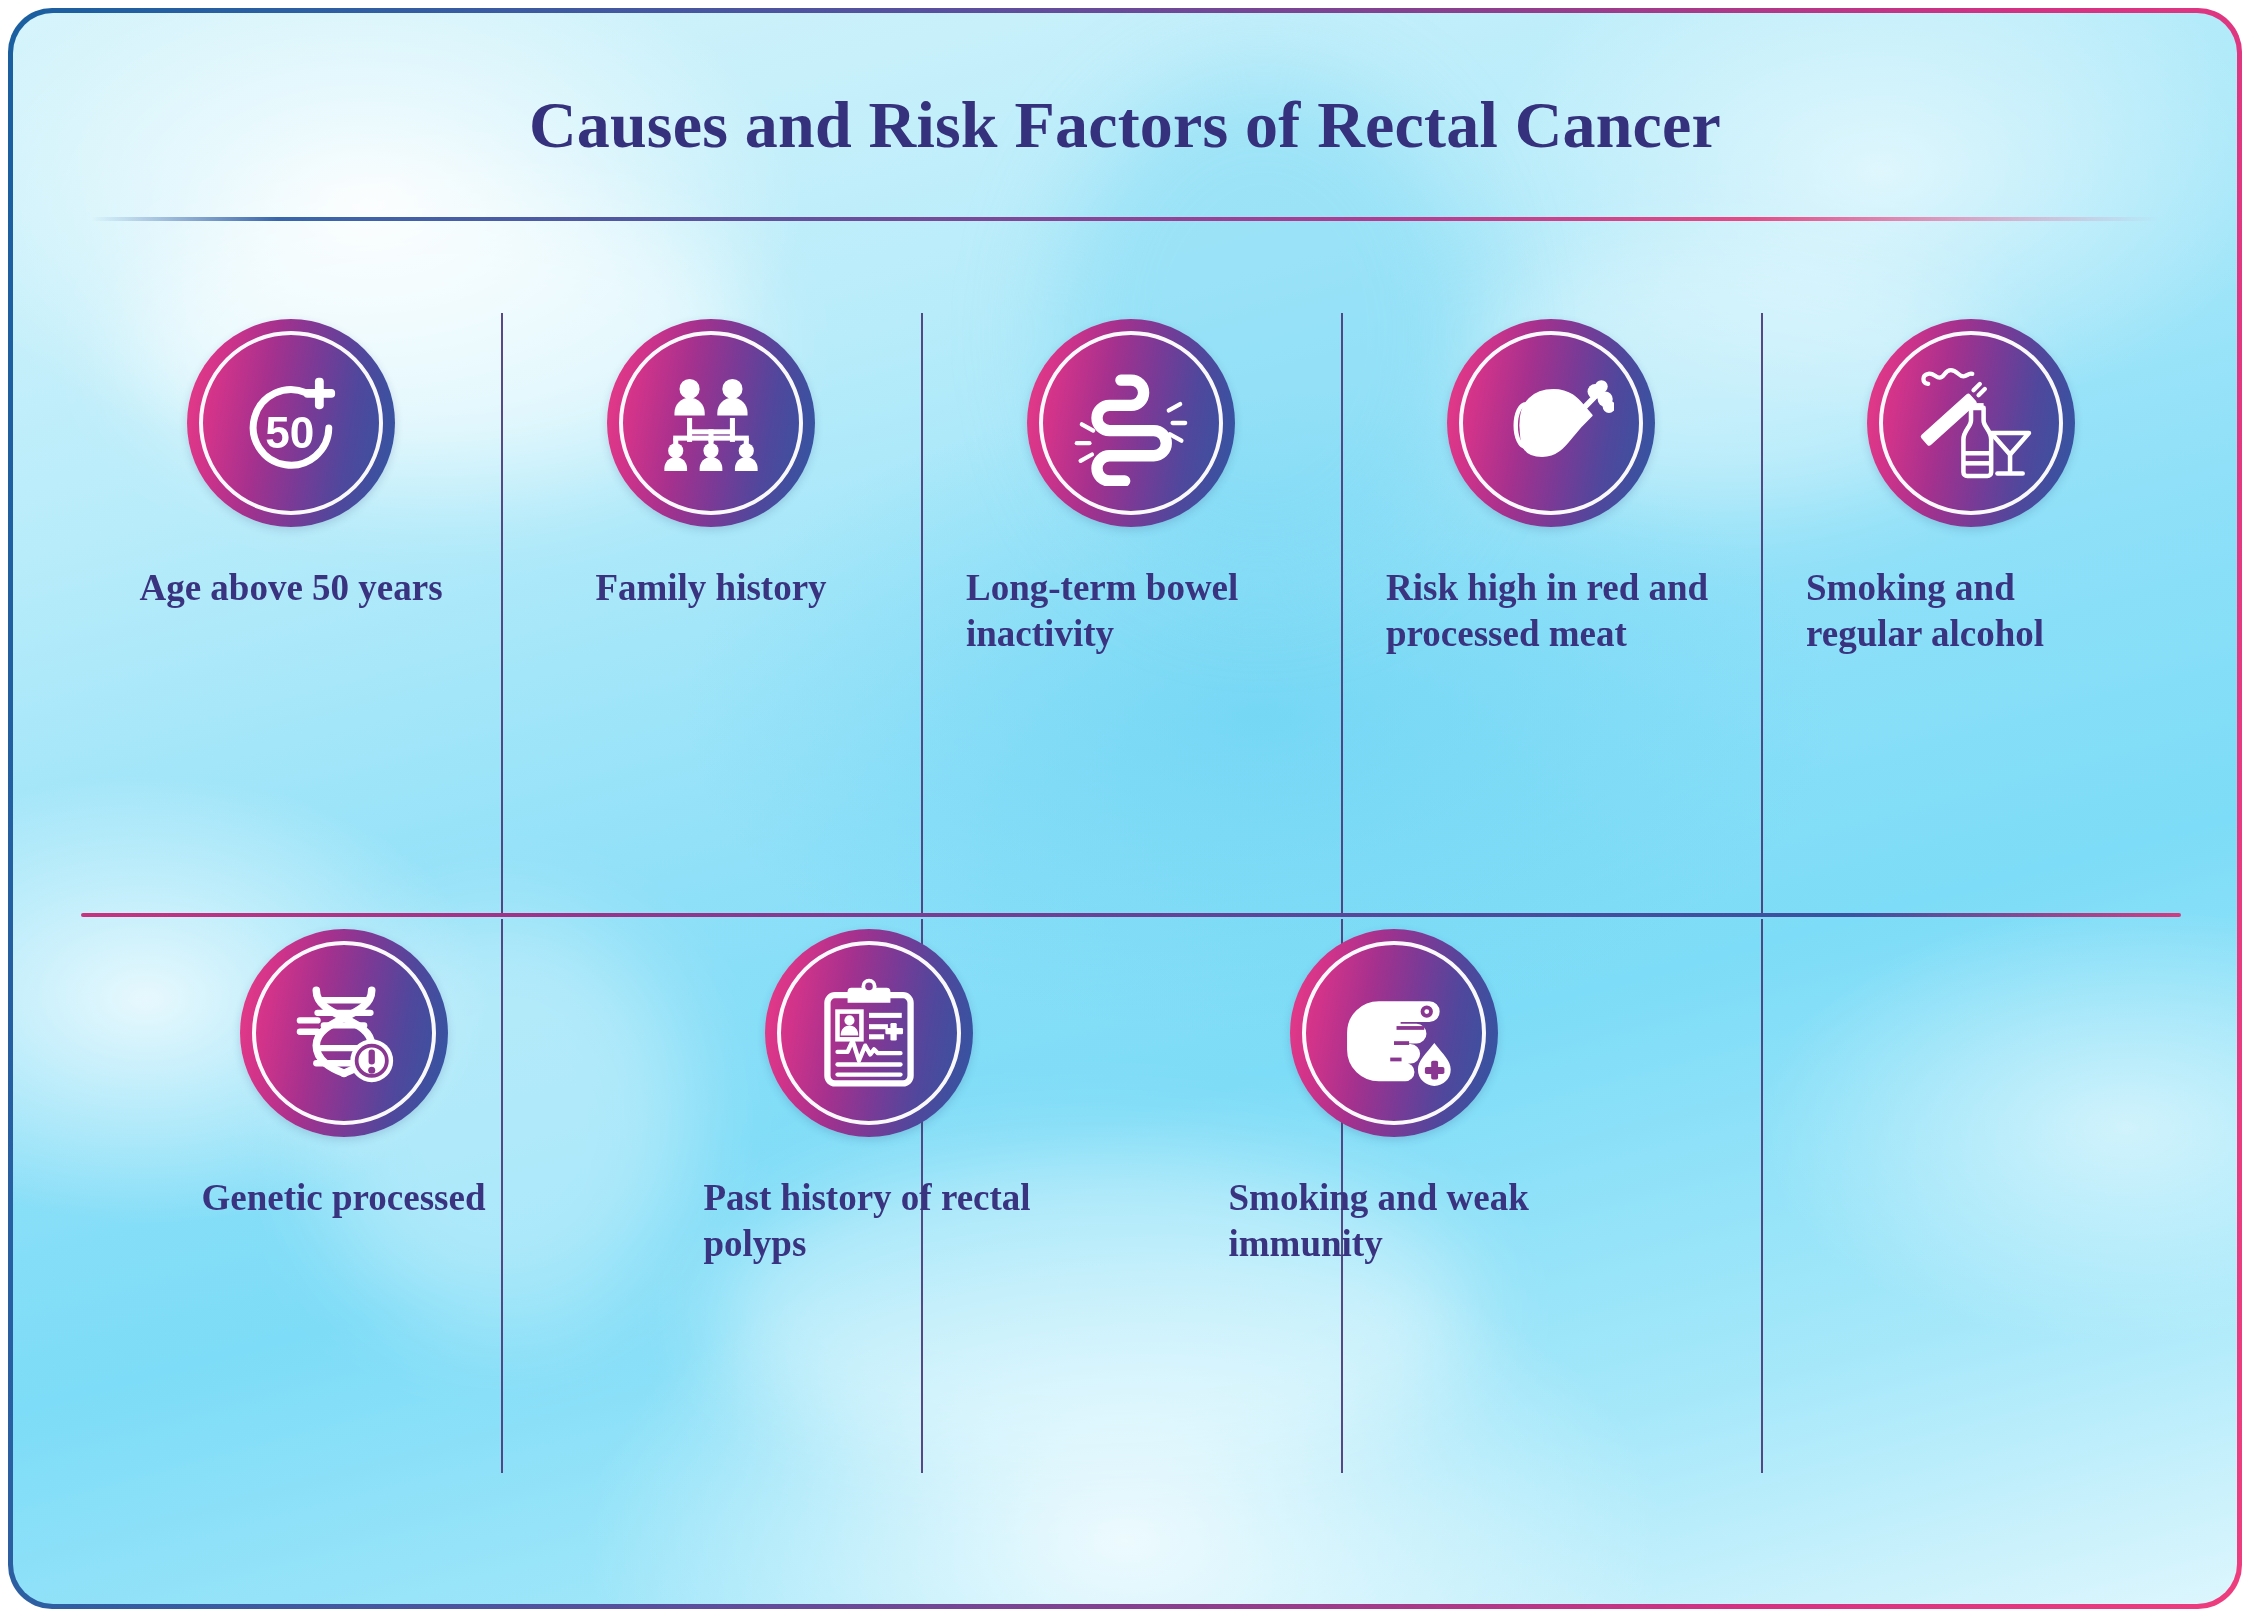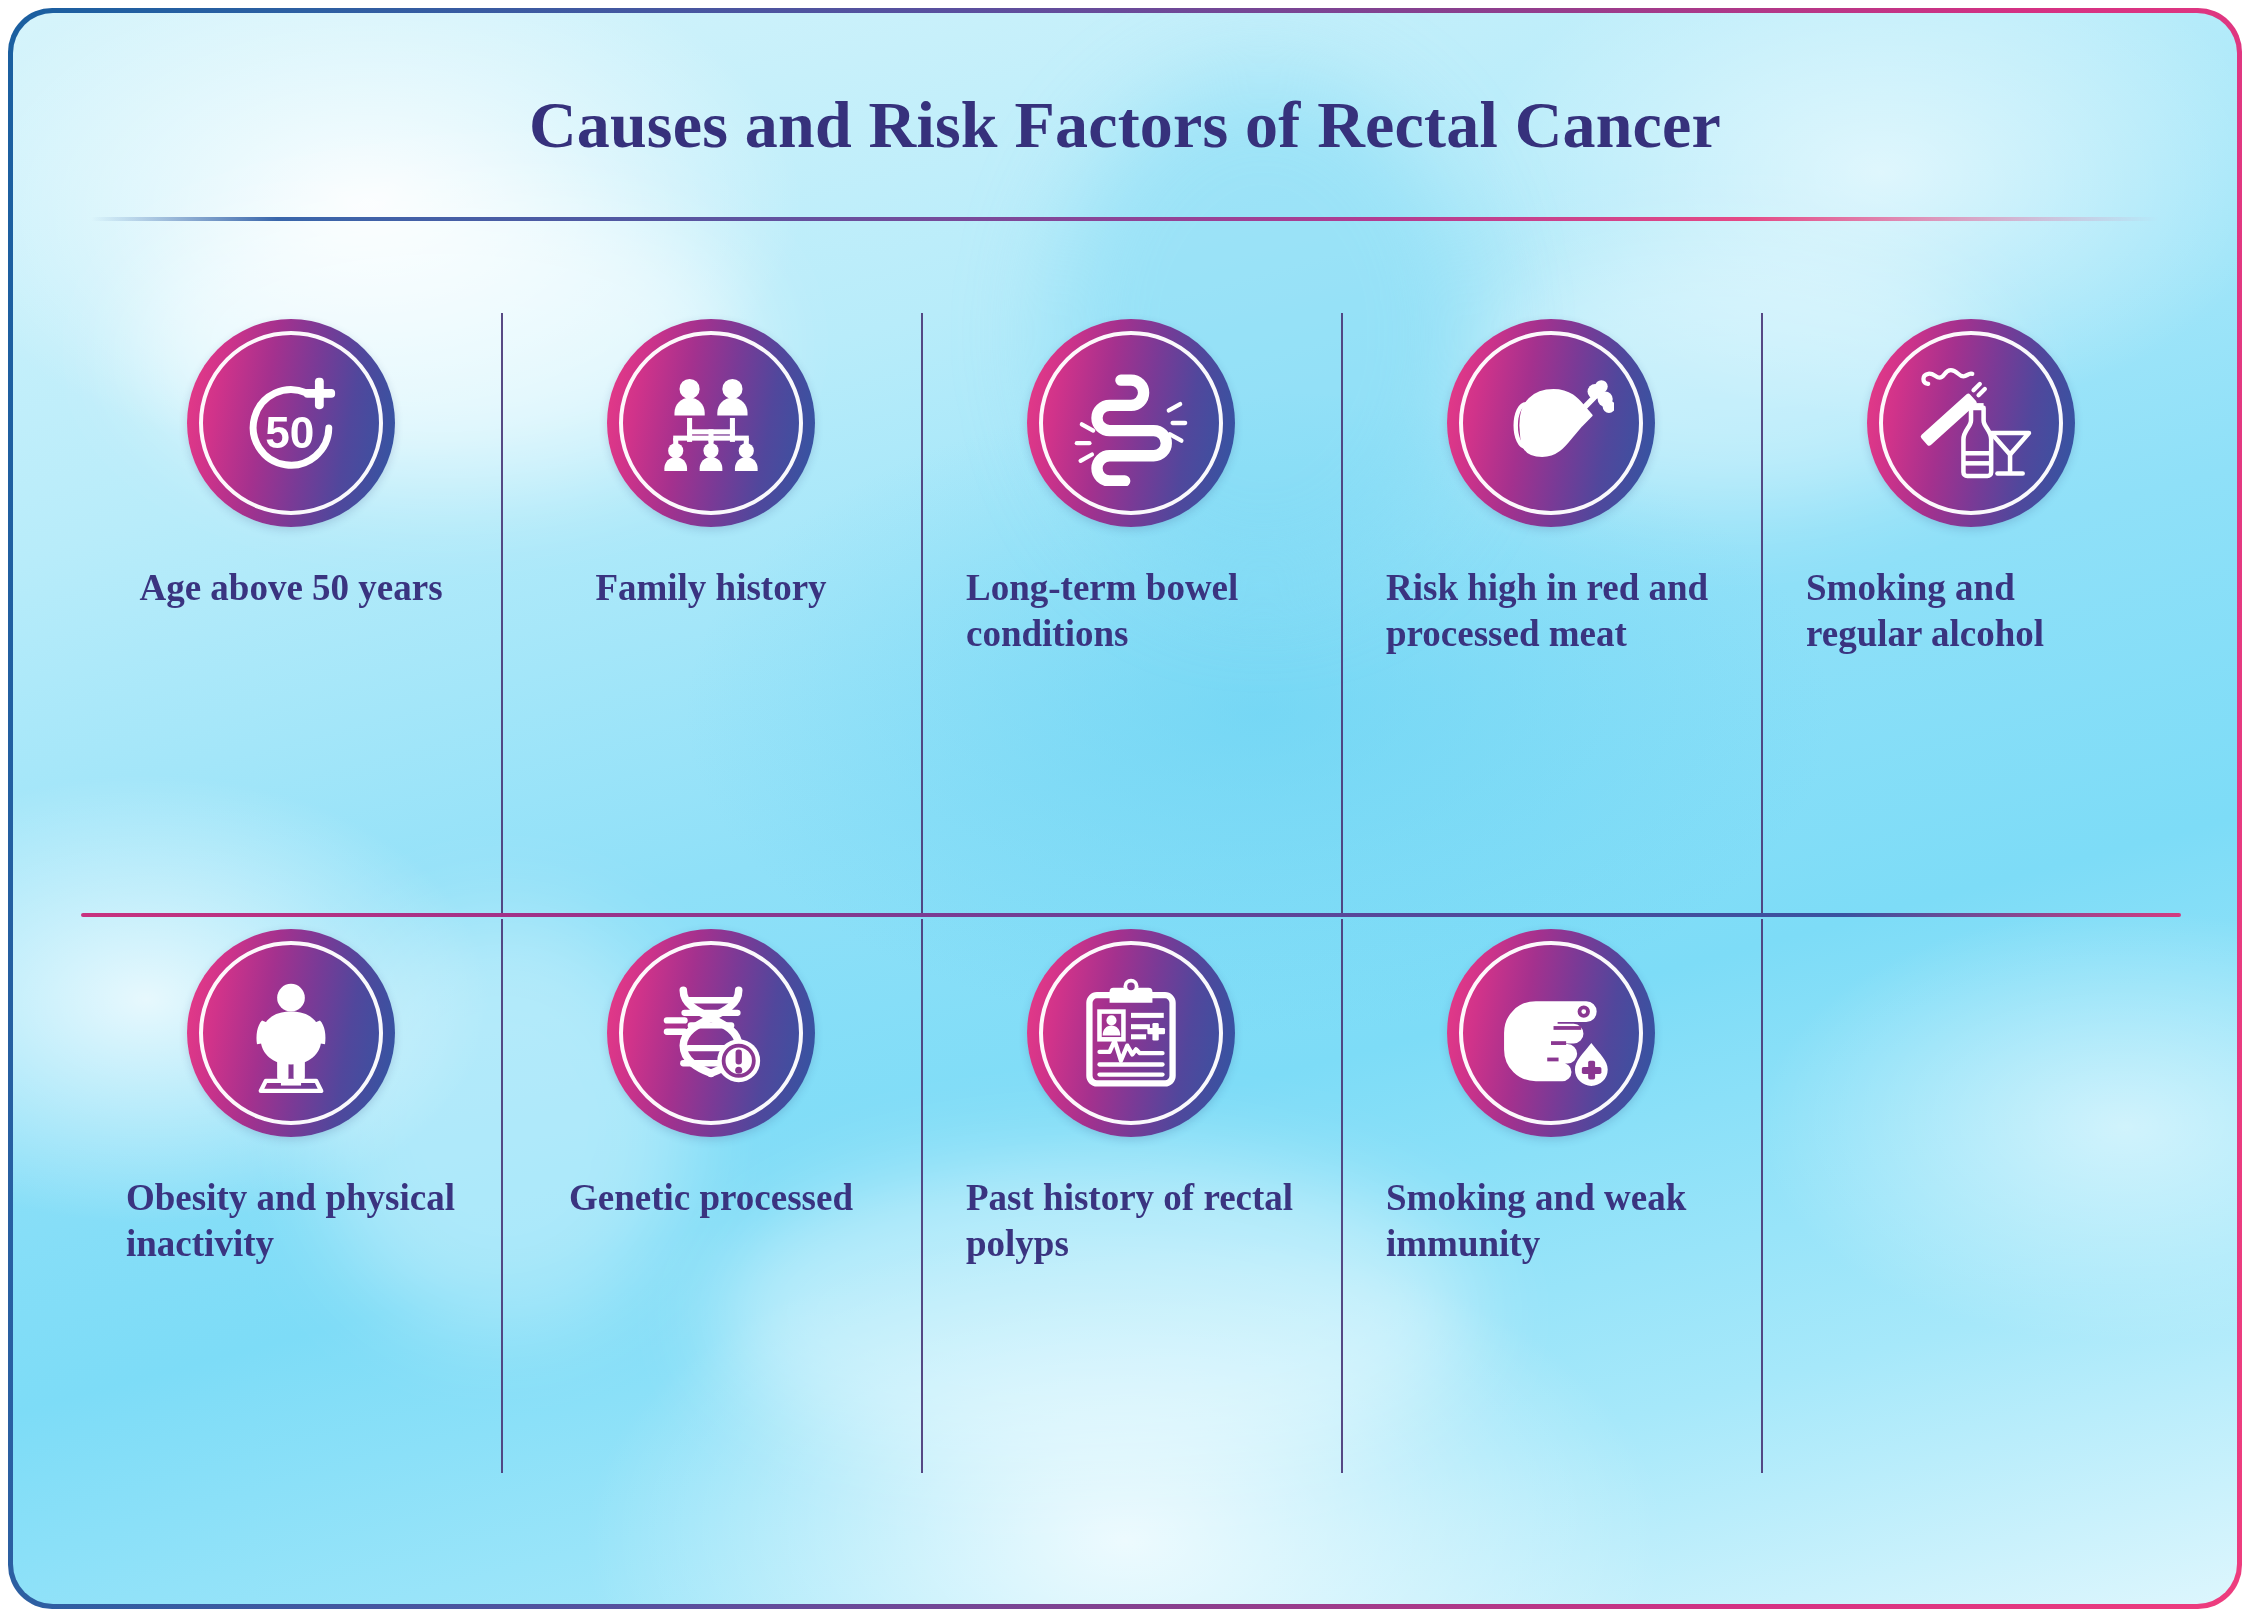--- a/index.html
+++ b/index.html
@@ -183,21 +183,21 @@
                 <g fill="none" stroke="#ffffff" stroke-width="3.4" stroke-linecap="round">
                   <path d="M80 40 l9 -5"></path>
                     <path d="M83 50 h10"></path>
                     <path d="M81 59 l9 5"></path>
                   <path d="M20 56 l-9 -5"></path>
                     <path d="M17 66 h-10"></path>
                     <path d="M19 75 l-9 5"></path>
                 </g>
               </svg>
             </div>
-            <div class="label">Long-term bowel conditions</div>
+            <div class="label">Long-term bowel inactivity</div>
           </div>
 
           <div class="cell">
             <div class="badge">
               <svg viewBox="0 0 100 100" aria-hidden="true">
                 <g fill="#ffffff" stroke="#ffffff" stroke-width="2" stroke-linejoin="round">
                   <path d="M26 50 c0 -16 10 -26 26 -26 c13 0 19 7 24 13 l6 7 l-8 8 l-6 7 c-6 7 -12 17 -25 17 c-16 0 -17 -10 -17 -26z"></path>
                 </g>
                 <g fill="none" stroke="#ffffff" stroke-width="4.5" stroke-linecap="round" stroke-linejoin="round">
                   <path d="M76 38 l8 -8"></path>
@@ -240,39 +240,20 @@
                   <path d="M71 90 h20"></path>
                 </g>
               </svg>
             </div>
             <div class="label">Smoking and regular alcohol</div>
           </div>
         </div>
 
         <div class="row row2">
 
-          <div class="cell">
-            <div class="badge">
-              <svg viewBox="0 0 100 100" aria-hidden="true">
-                <g fill="#ffffff">
-                  <circle cx="50" cy="22" r="11"></circle>
-                  <path d="M50 33 c16 0 24 9 24 22 c0 12 -10 20 -24 20 c-14 0 -24 -8 -24 -20 c0 -13 8 -22 24 -22z"></path>
-                  <path d="M27 40 c-4 4 -5 12 -4 19 l6 -1 c-1 -7 0 -13 3 -16z"></path>
-                  <path d="M73 40 c4 4 5 12 4 19 l-6 -1 c1 -7 0 -13 -3 -16z"></path>
-                  <rect x="39" y="66" width="9" height="22" rx="3"></rect>
-                  <rect x="52" y="66" width="9" height="22" rx="3"></rect>
-                </g>
-                <g fill="none" stroke="#ffffff" stroke-width="3.4" stroke-linejoin="round">
-                  <path d="M30 88 h40 l4 8 h-48z"></path>
-                  <path d="M42 90 h16"></path>
-                </g>
-              </svg>
-            </div>
-            <div class="label">Obesity and physical inactivity</div>
-          </div>
 
           <div class="cell">
             <div class="badge">
               <svg viewBox="0 0 100 100" aria-hidden="true">
                 <g fill="none" stroke="#ffffff" stroke-width="6" stroke-linecap="round">
                   <path d="M28 16 c0 22 44 22 44 44 c0 12 -12 18 -22 22"></path>
                   <path d="M72 16 c0 22 -44 22 -44 44 c0 12 12 18 22 22"></path>
                 </g>
                 <g fill="none" stroke="#ffffff" stroke-width="5" stroke-linecap="round">
                   <path d="M33 24 h34"></path>

